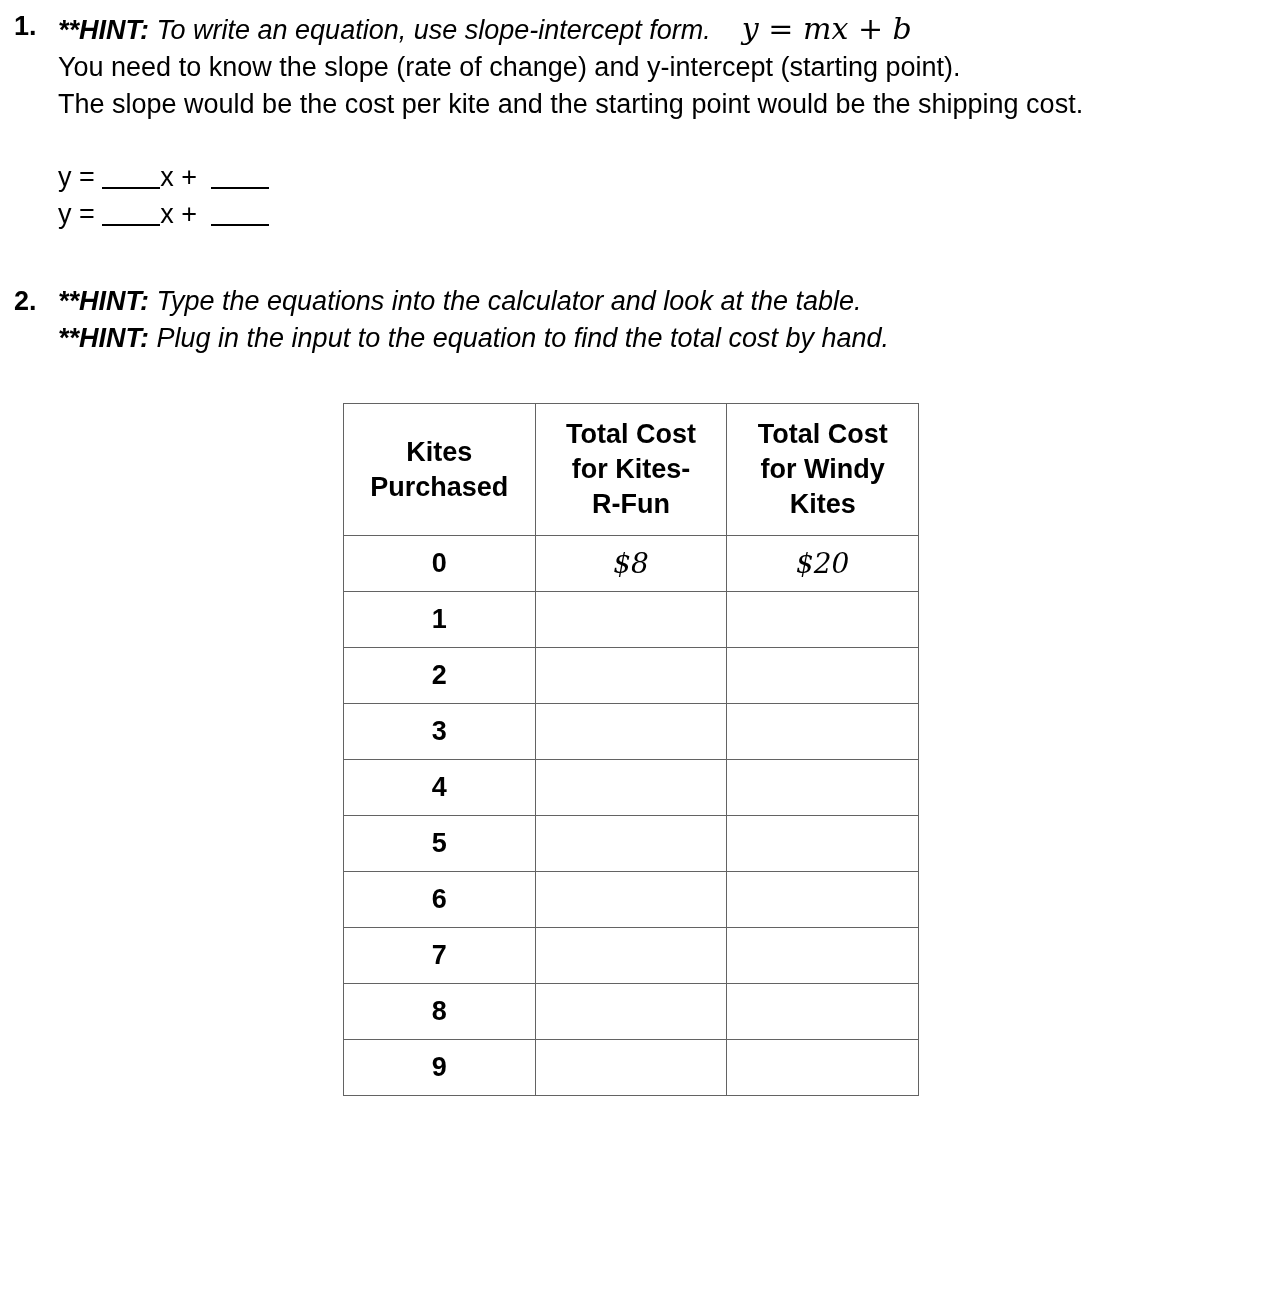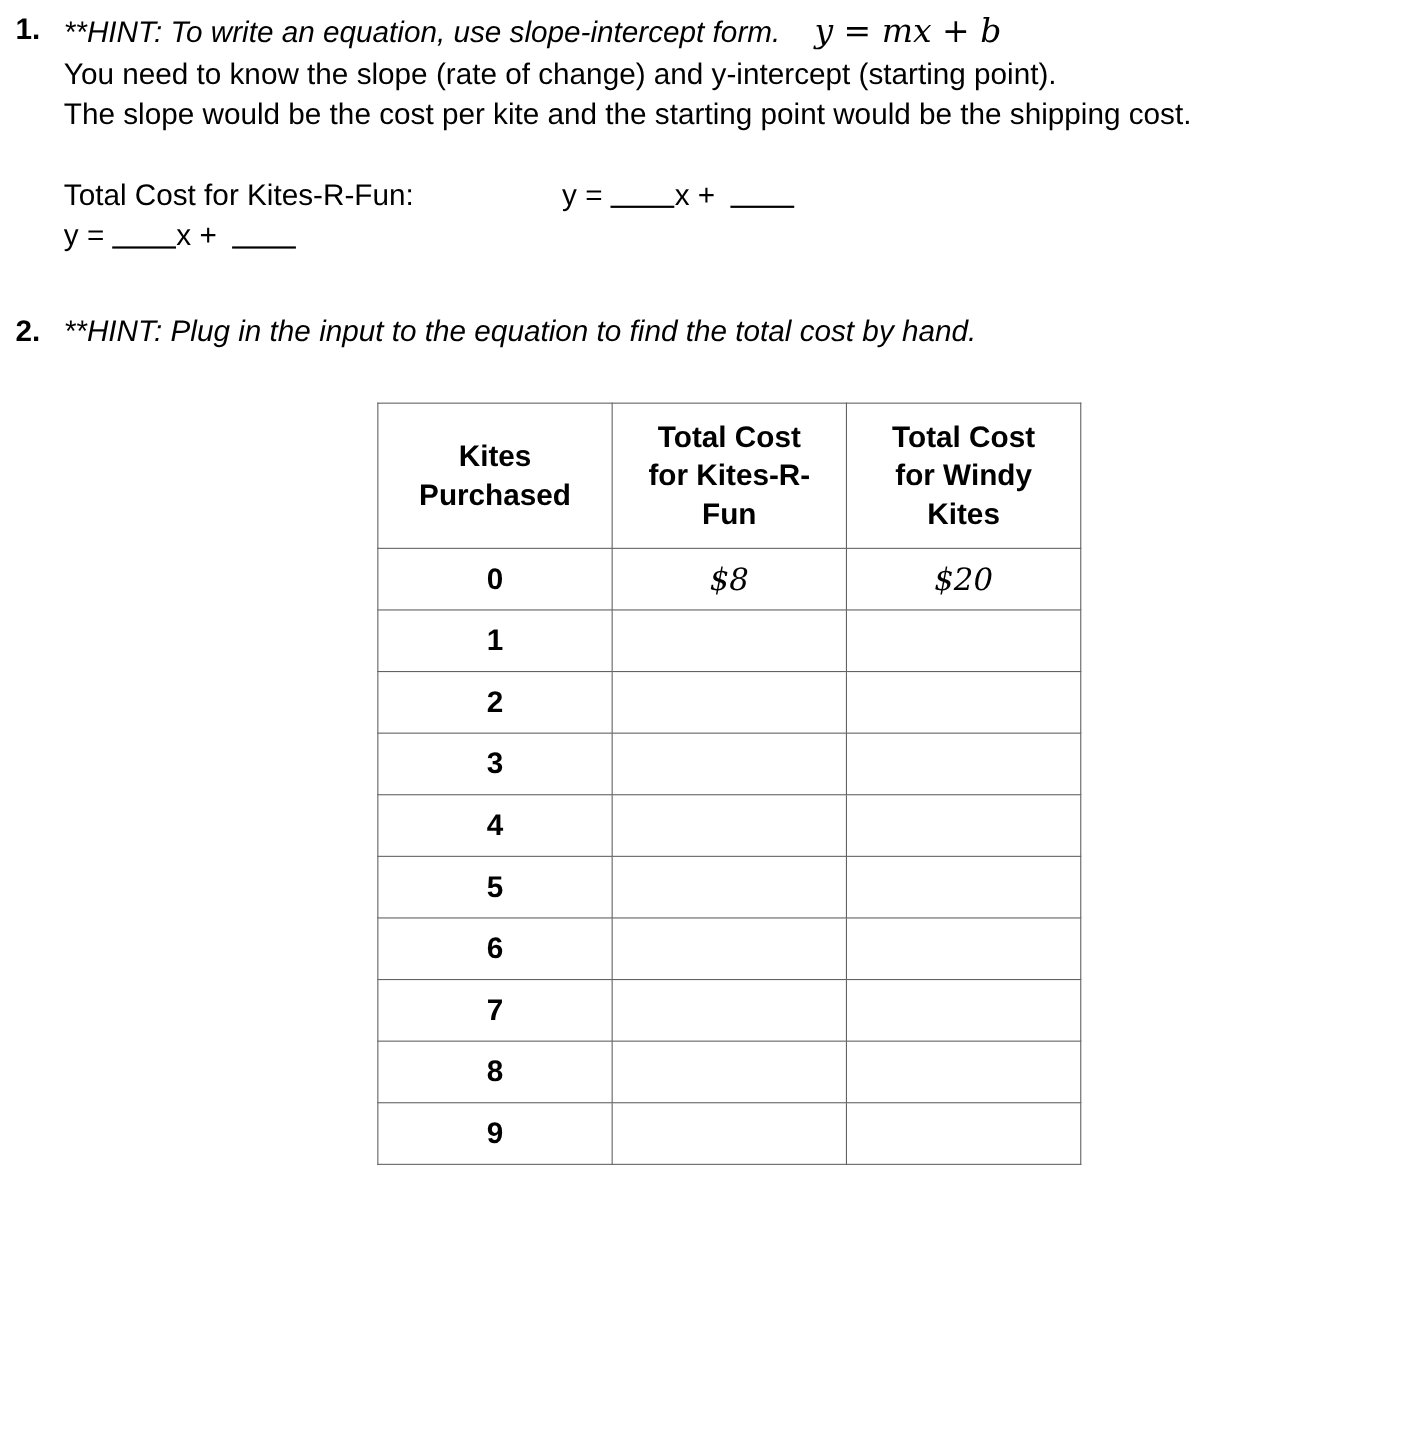--- a/index.html
+++ b/index.html
@@ -15,21 +15,21 @@
     padding: 8px 18px 20px 14px;
   }
 
   .problem { display: flex; margin: 0; }
   .pnum { width: 44px; flex-shrink: 0; font-weight: 700; }
   .pbody { flex: 1; }
 
   .mvar { font-style: italic; font-weight: 700; }
 
   .hint-line { margin: 0; }
-  .hint-label { font-weight: 400; font-style: italic; }
+  .hint-label { font-weight: 700; font-style: italic; }
   .hint-text { font-style: italic; }
   .formula {
     font-family: "DejaVu Serif", serif;
     font-style: italic;
     font-size: 30px;
     margin-left: 31px;
     white-space: nowrap;
   }
 
   .eq-block { margin-top: 36px; }
@@ -41,21 +41,21 @@
     border-bottom: 2.5px solid #000;
     transform: translateY(3px);
   }
   .blank.second { margin-left: 6px; }
 
   .problem2 { margin-top: 50px; }
 
   table.worksheet-table {
     border-collapse: collapse;
     table-layout: fixed;
-    width: 640px;
+    width: 576px;
     margin: 46px 0 0 329px;
   }
   .worksheet-table th, .worksheet-table td {
     border: 1.5px solid #636363;
     text-align: center;
     vertical-align: middle;
   }
   .worksheet-table th {
     font-weight: 700;
     font-size: 27px;
@@ -84,33 +84,33 @@
     <div class="pnum">1.</div>
     <div class="pbody">
 
       <p class="hint-line"><span class="hint-label">**HINT:</span> <span class="hint-text">To write an equation, use slope-intercept form.</span><span class="formula">y = mx + b</span></p>
 
       <p class="hint-line">You need to know the slope (rate of change) and y-intercept (starting point).</p>
       <p class="hint-line">The slope would be the cost per kite and the starting point would be the shipping cost.</p>
 
       <div class="eq-block">
         <div class="eq-row">
-          <span class="eq-label">Total Cost for Kites-R-Fun:</span>
           <span class="eq-body"><span>y =</span> <span class="blank"></span><span>x +</span> <span class="blank second"></span></span>
         </div>
         <div class="eq-row">
           <span class="eq-body"><span>y =</span> <span class="blank"></span><span>x +</span> <span class="blank second"></span></span>
         </div>
       </div>
     </div>
   </div>
 
   <div class="problem problem2">
     <div class="pnum">2.</div>
     <div class="pbody">
+      <p class="hint-line"><span class="hint-label">**HINT:</span> <span class="hint-text">Type the equations into the calculator and look at the table.</span></p>
       <p class="hint-line"><span class="hint-label">**HINT:</span> <span class="hint-text">Plug in the input to the equation to find the total cost by hand.</span></p>
     </div>
   </div>
 
   <table class="worksheet-table">
     <thead>
       <tr>
         <th>Kites Purchased</th>
         <th>Total Cost for Kites-R-Fun</th>
         <th>Total Cost for Windy Kites</th>

